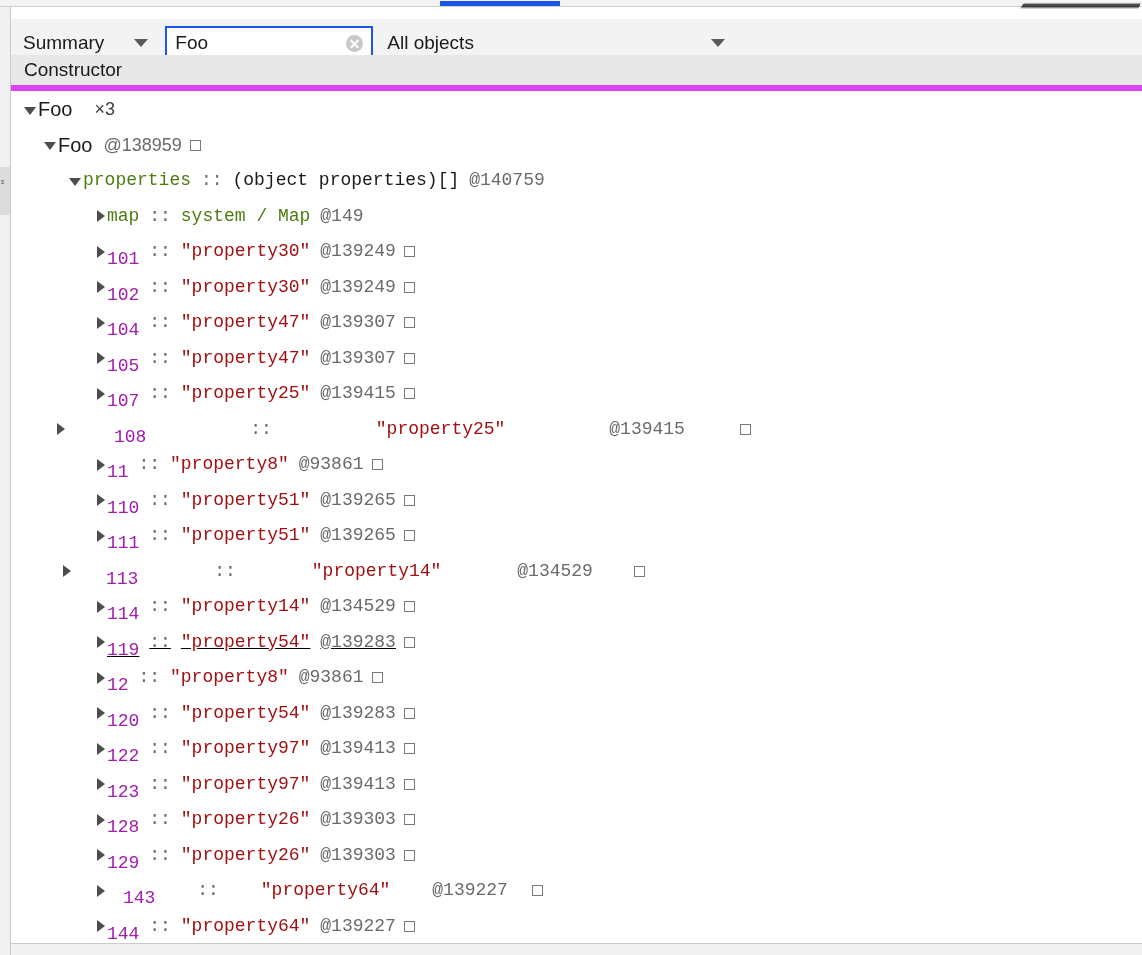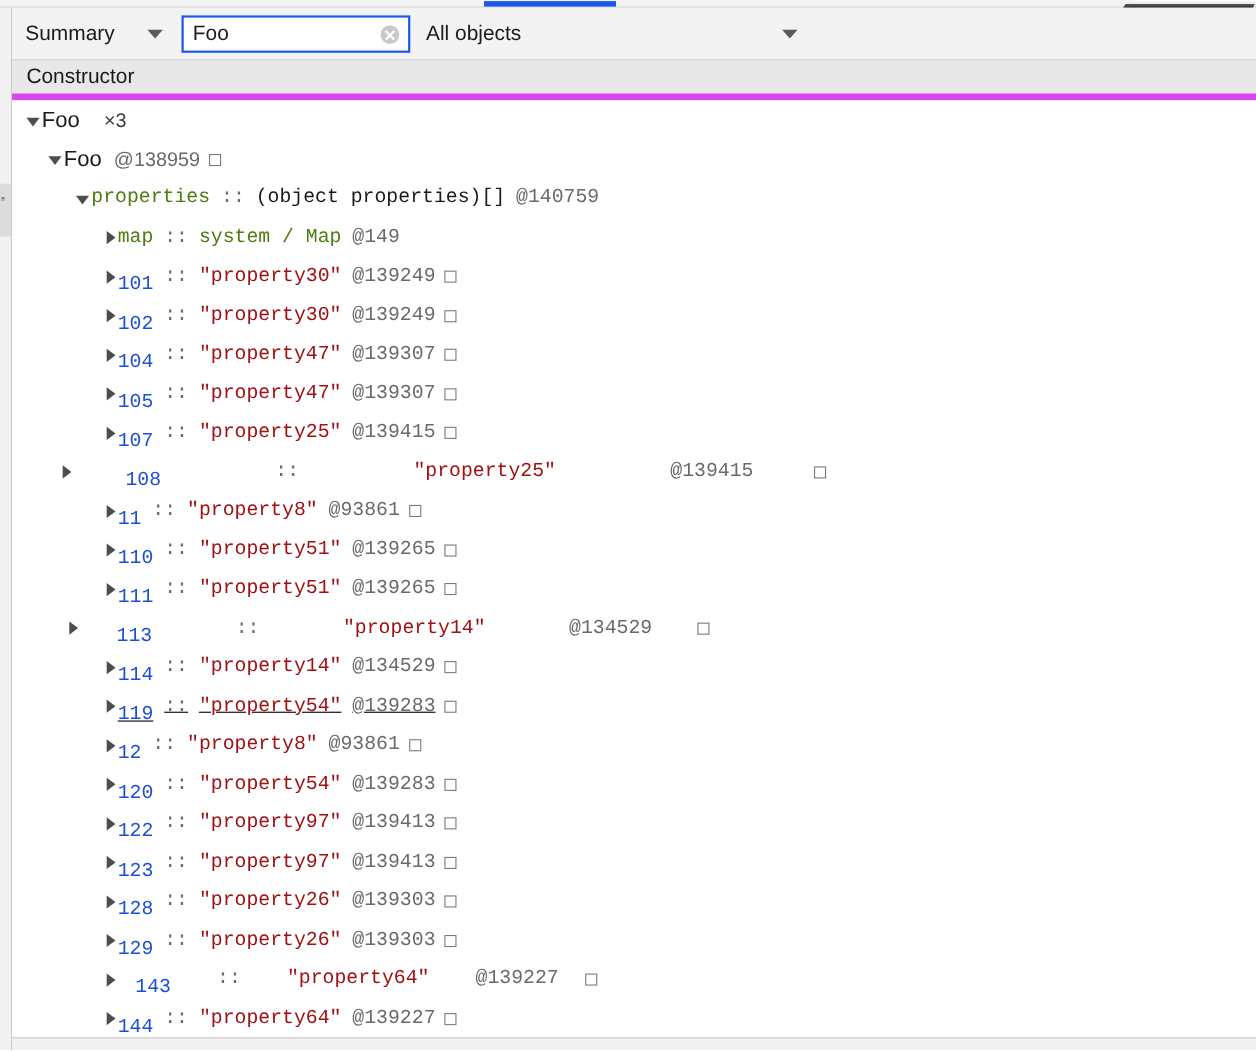--- a/index.html
+++ b/index.html
@@ -80,21 +80,21 @@
     line-height: 7px;
     color: #333;
     font-family: "Liberation Sans", sans-serif;
     letter-spacing: -0.5px;
   }
 
   
   .toolbar {
     position: absolute;
     left: 11px;
-    top: 7px;
+    top: 19px;
     width: 1131px;
     height: 48px;
     background: #f3f3f3;
     border-bottom: 1px solid #c6c6c6;
     box-sizing: border-box;
     display: flex;
     align-items: center;
   }
   .select-box {
     display: flex;
@@ -242,21 +242,21 @@
   .tri-closed {
     border-top: 6px solid transparent;
     border-bottom: 6px solid transparent;
     border-left: 8px solid #4d4d4d;
   }
   .nm-sep    { color: #6a6a6a; }
   .nm-value  { color: #1a1a1a; }
   .nm-string { color: #a11012; }
   .nm-id     { color: #6a6a6a; }
   .nm-count  { color: #3c3c3c; }
-  .nm-idx    { color: #1d4ed8; margin-top: 16px; }
+  .nm-idx    { color: #a21caf; margin-top: 16px; }
   .nm-sys    { color: #4d7c0f; }
 
   .sp { display: inline-block; width: 0.55em; }
 
   .obj-square {
     display: inline-block;
     width: 11px;
     height: 11px;
     border: 1.6px solid #7a7a7a;
     box-sizing: border-box;

